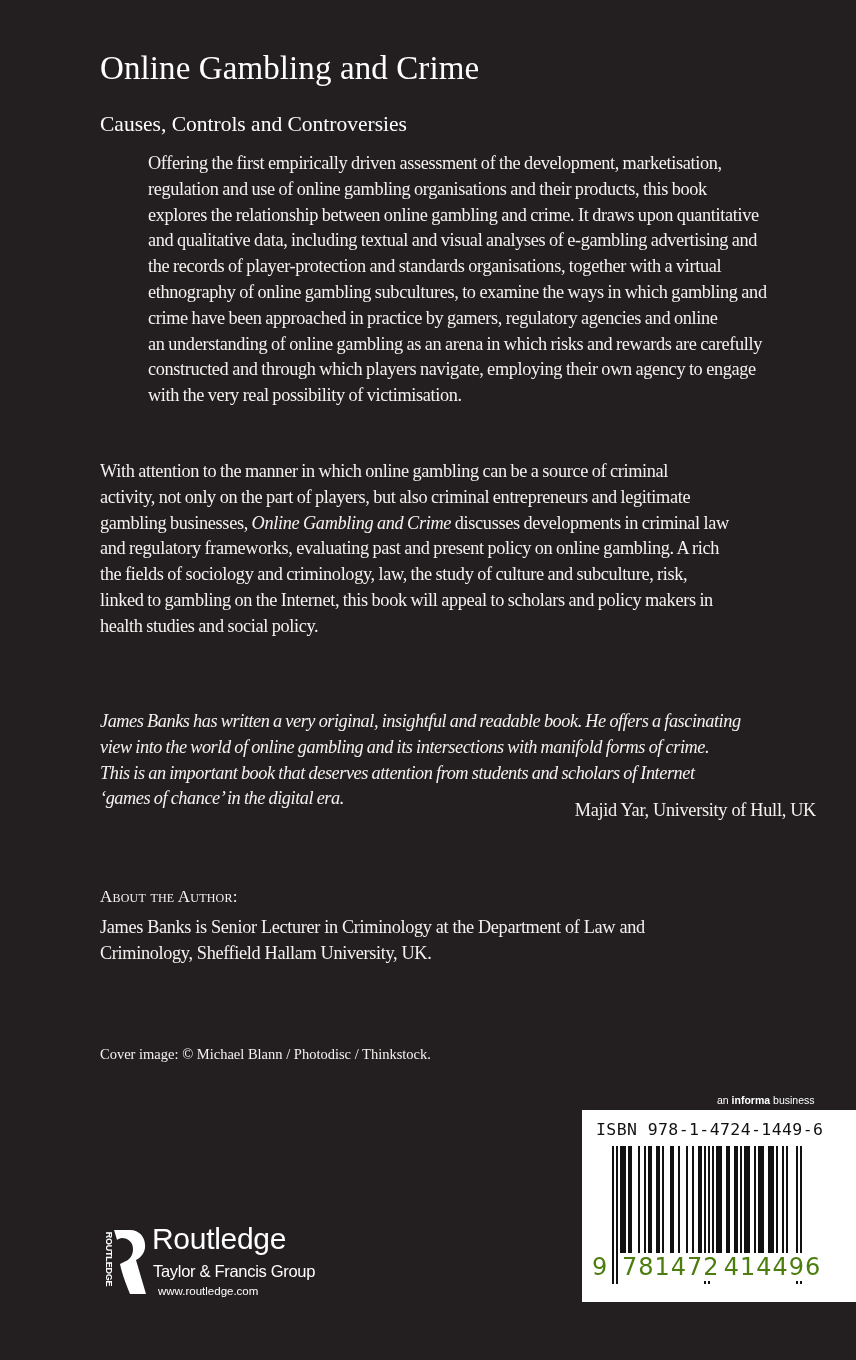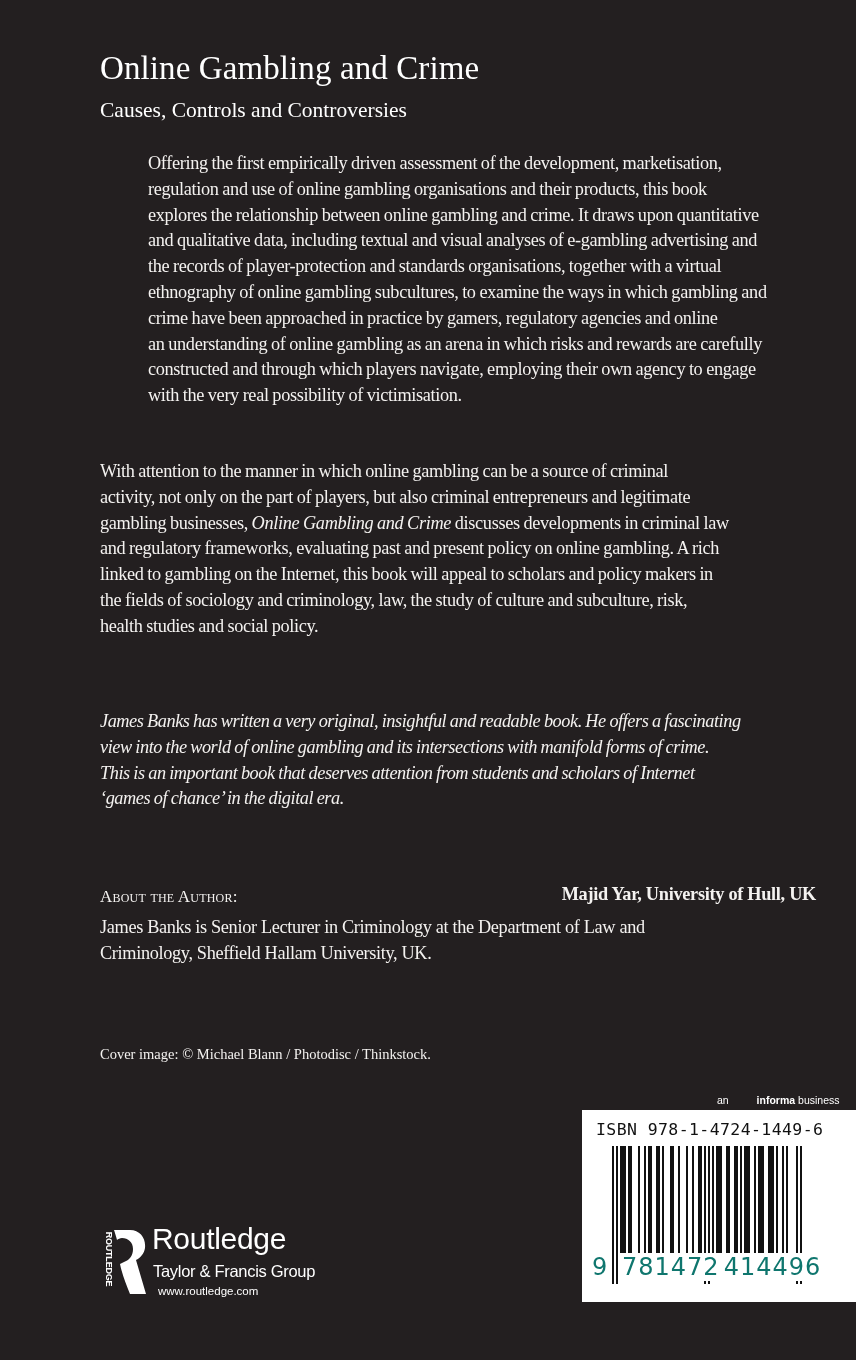--- a/index.html
+++ b/index.html
@@ -2,38 +2,38 @@
 <html><head>
 <meta charset="utf-8">
 <style>
   html, body { margin: 0; padding: 0; }
   body {
     width: 856px; height: 1360px; background: #231f20; color: #f4f2f0;
     position: relative; overflow: hidden;
     font-family: "Liberation Serif", "DejaVu Serif", serif;
   }
   .title { position: absolute; left: 100px; top: 48px; font-size: 33px; line-height: 40px; color: #ffffff; letter-spacing: 0.1px; }
-  .subtitle { position: absolute; left: 100px; top: 96px; font-size: 21.5px; line-height: 28px; color: #ffffff; }
+  .subtitle { position: absolute; left: 100px; top: 110px; font-size: 21.5px; line-height: 28px; color: #ffffff; }
   .para { position: absolute; left: 100px; width: 740px; font-size: 18.3px; line-height: 25.8px; letter-spacing: -0.35px; word-spacing: -0.5px; }
   .p1 { top: 151px; margin-left: 48px; }
   .p2 { top: 459px; }
   .para .line { display: block; white-space: nowrap; }
   .quote { position: absolute; left: 100px; top: 709px; width: 720px; font-style: italic; font-size: 18.3px; line-height: 25.8px; letter-spacing: -0.45px; word-spacing: -0.5px; }
   .quote .line { display: block; white-space: nowrap; }
-  .attrib { position: absolute; right: 40px; top: 882px; font-size: 18.3px; line-height: 25.8px; white-space: nowrap; letter-spacing: -0.3px; font-weight: bold; }
+  .attrib { position: absolute; right: 40px; top: 798px; font-size: 18.3px; line-height: 25.8px; white-space: nowrap; letter-spacing: -0.3px; }
   .about-heading { position: absolute; left: 100px; top: 886px; font-size: 17px; line-height: 22px; font-variant: small-caps; letter-spacing: 0.2px; }
   .about-text { position: absolute; left: 100px; top: 915px; font-size: 18.3px; line-height: 25.8px; letter-spacing: -0.35px; }
   .about-text .line { display: block; white-space: nowrap; }
   .credit { position: absolute; left: 100px; top: 1044px; font-size: 14.5px; line-height: 20px; white-space: nowrap; }
   .informa { position: absolute; left: 717px; top: 1094px; font-family: "Liberation Sans", "DejaVu Sans", sans-serif; font-size: 10.5px; color: #ffffff; white-space: nowrap; }
-  .informa b { font-weight: bold; margin-left: 25px; }
+  .informa b { font-weight: bold; }
   .barcode-box { position: absolute; left: 582px; top: 1110px; width: 280px; height: 192px; background: #ffffff; }
   .isbn-text { position: absolute; left: 14px; top: 10px; font-family: "DejaVu Sans Mono", "Liberation Mono", monospace; font-size: 16.5px; color: #111; white-space: nowrap; letter-spacing: 0.4px; }
   .barcode-svg { position: absolute; left: 30px; top: 36px; width: 190px; height: 138px; }
-  .ean-digits { position: absolute; left: 10px; top: 143px; font-family: "DejaVu Sans", "Liberation Sans", sans-serif; font-size: 24px; color: #0f766e; white-space: nowrap; background: transparent; }
+  .ean-digits { position: absolute; left: 10px; top: 143px; font-family: "DejaVu Sans", "Liberation Sans", sans-serif; font-size: 24px; color: #4d7c0f; white-space: nowrap; background: transparent; }
   .ean-digits .first { display: inline-block; width: 28px; }
   .ean-digits .grp { display: inline-block; background: #fff; letter-spacing: 1px; padding: 0 2px; }
   .logo { position: absolute; left: 100px; top: 1228px; width: 260px; height: 90px; }
   .logo-mark { position: absolute; left: 0; top: 0; width: 48px; height: 68px; }
   .logo-vert { position: absolute; left: -18px; top: 26px; transform: rotate(90deg); font-family: "Liberation Sans", "DejaVu Sans", sans-serif; font-weight: bold; font-size: 9px; color: #ffffff; letter-spacing: -0.2px; white-space: nowrap; }
   .logo-name { position: absolute; left: 52px; top: -6px; font-family: "Liberation Sans", "DejaVu Sans", sans-serif; font-size: 30px; color: #ffffff; white-space: nowrap; letter-spacing: -0.3px; }
   .logo-group { position: absolute; left: 53px; top: 34px; font-family: "Liberation Sans", "DejaVu Sans", sans-serif; font-size: 16.5px; color: #ffffff; white-space: nowrap; letter-spacing: -0.3px; }
   .logo-url { position: absolute; left: 58px; top: 57px; font-family: "Liberation Sans", "DejaVu Sans", sans-serif; font-size: 11.5px; color: #ffffff; white-space: nowrap; text-align: center; }
 </style>
 </head>
@@ -53,22 +53,22 @@
   <span class="line">an understanding of online gambling as an arena in which risks and rewards are carefully</span>
   <span class="line">constructed and through which players navigate, employing their own agency to engage</span>
   <span class="line">with the very real possibility of victimisation.</span>
 </div>
 
 <div class="para p2">
   <span class="line">With attention to the manner in which online gambling can be a source of criminal</span>
   <span class="line">activity, not only on the part of players, but also criminal entrepreneurs and legitimate</span>
   <span class="line"><span>gambling businesses, </span><i>Online Gambling and Crime</i><span> discusses developments in criminal law</span></span>
   <span class="line">and regulatory frameworks, evaluating past and present policy on online gambling. A rich</span>
+  <span class="line">the fields of sociology and criminology, law, the study of culture and subculture, risk,</span>
   <span class="line">linked to gambling on the Internet, this book will appeal to scholars and policy makers in</span>
-  <span class="line">the fields of sociology and criminology, law, the study of culture and subculture, risk,</span>
   <span class="line">health studies and social policy.</span>
 </div>
 
 <div class="quote">
   <span class="line">James Banks has written a very original, insightful and readable book. He offers a fascinating</span>
   <span class="line">view into the world of online gambling and its intersections with manifold forms of crime.</span>
   <span class="line">This is an important book that deserves attention from students and scholars of Internet</span>
   <span class="line">‘games of chance’ in the digital era.</span>
 </div>
 <div class="attrib">Majid Yar, University of Hull, UK</div>

